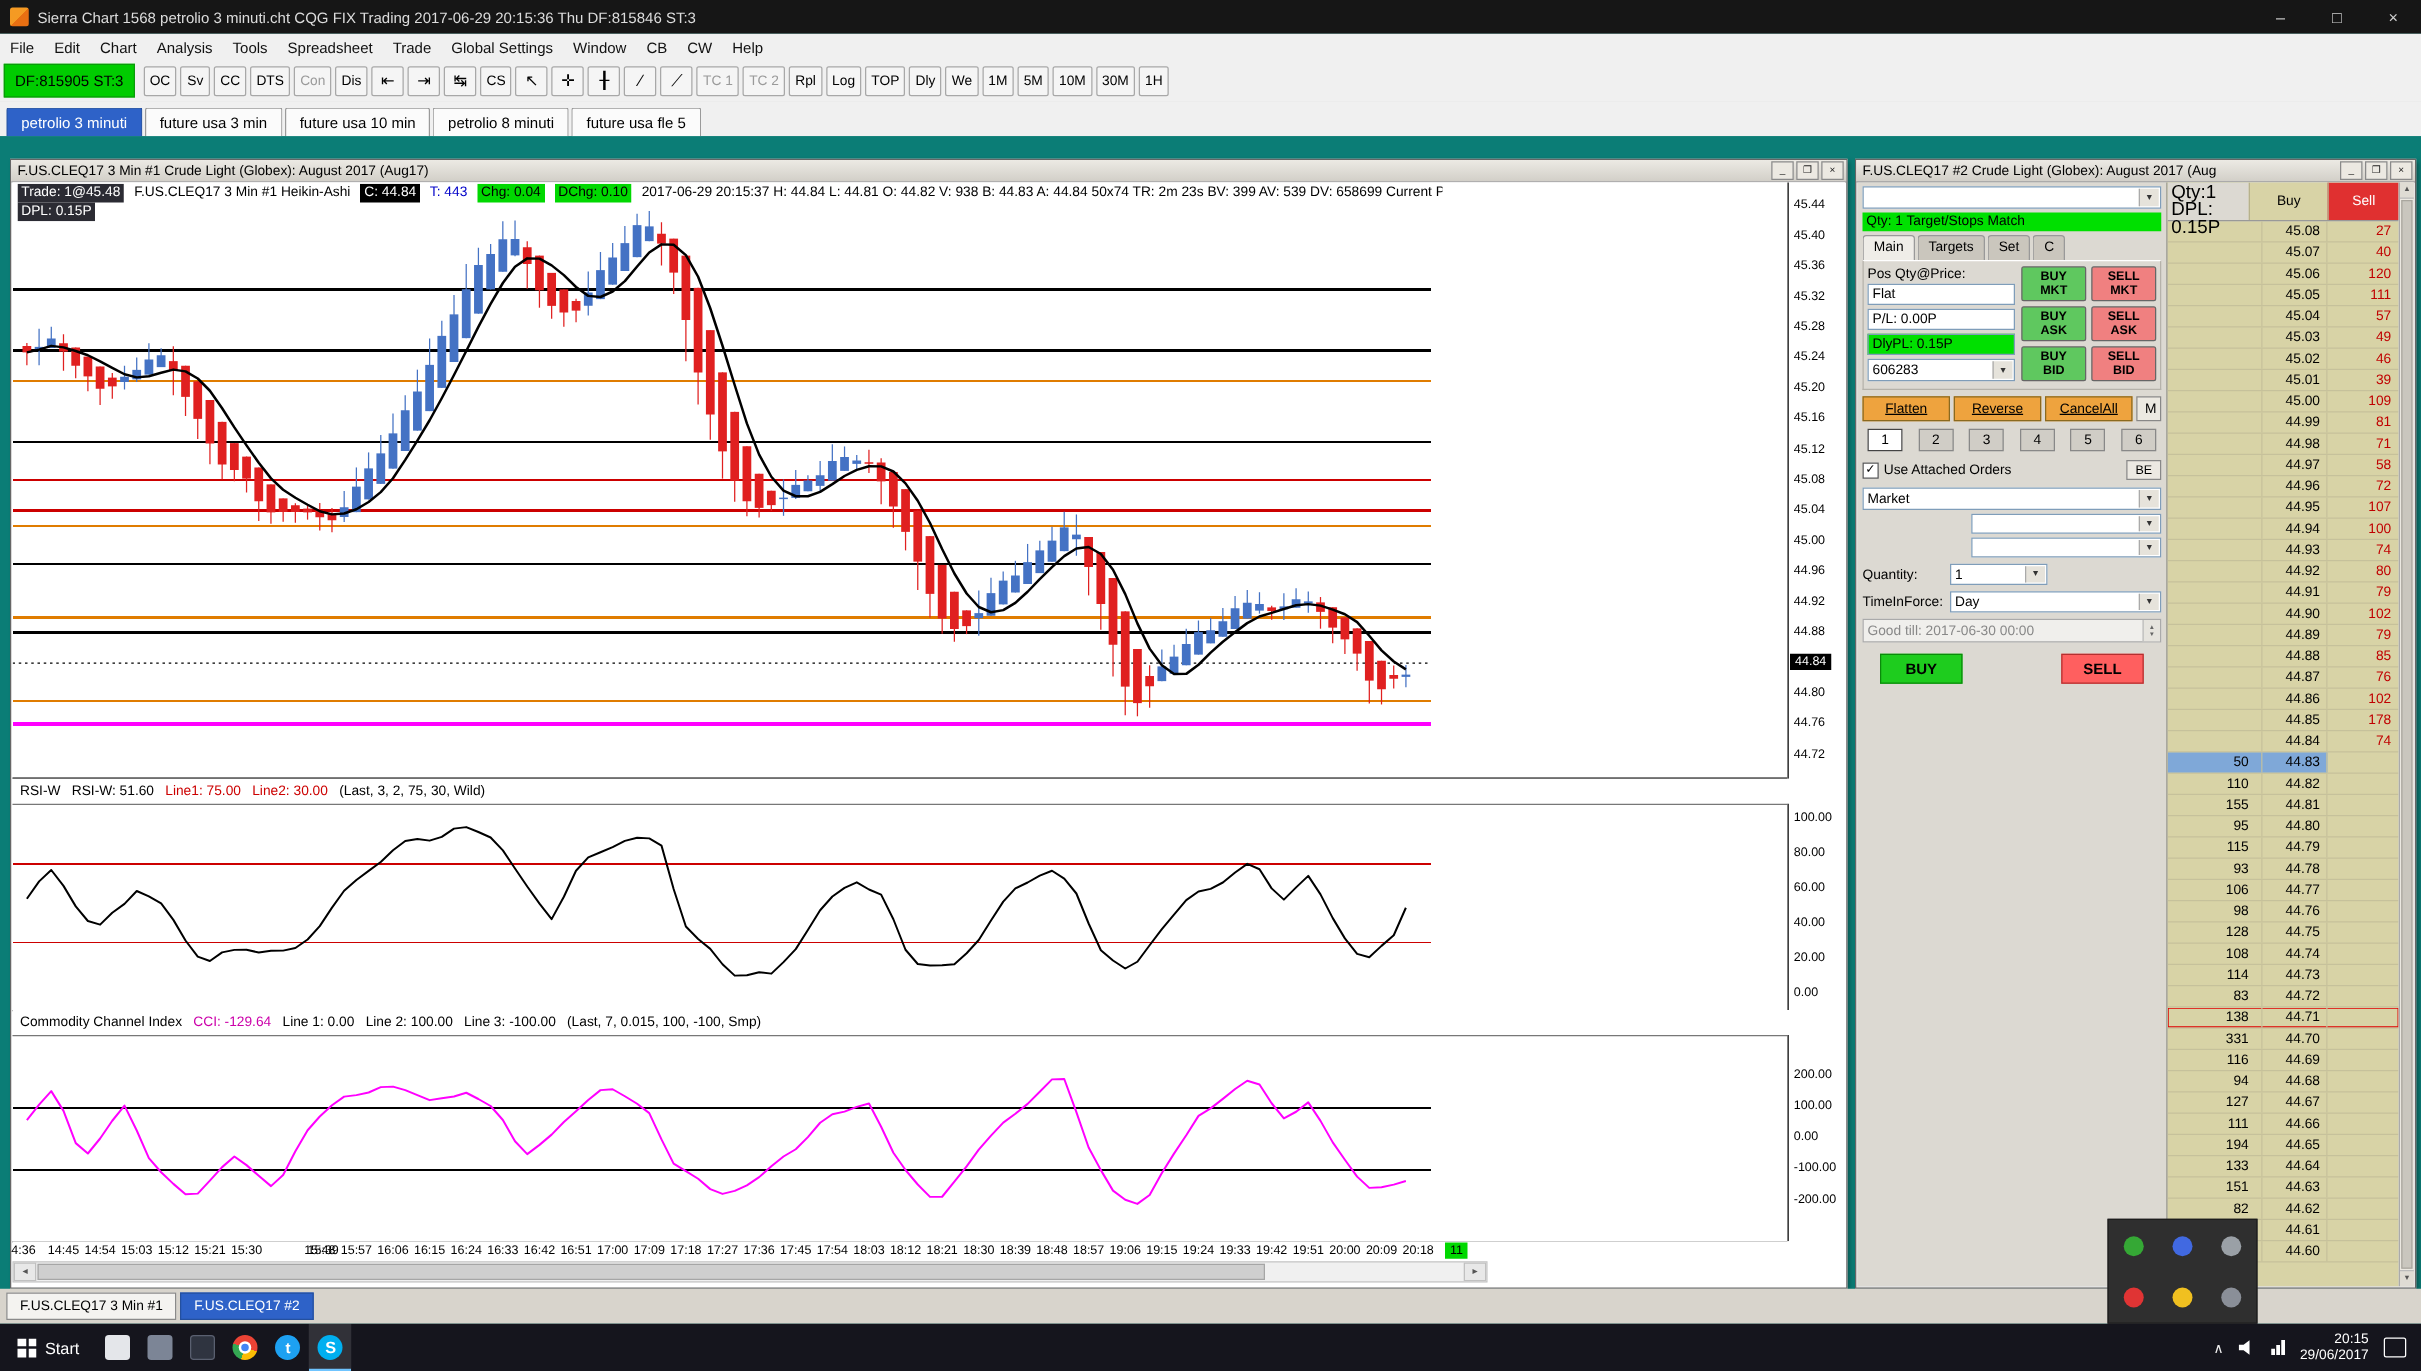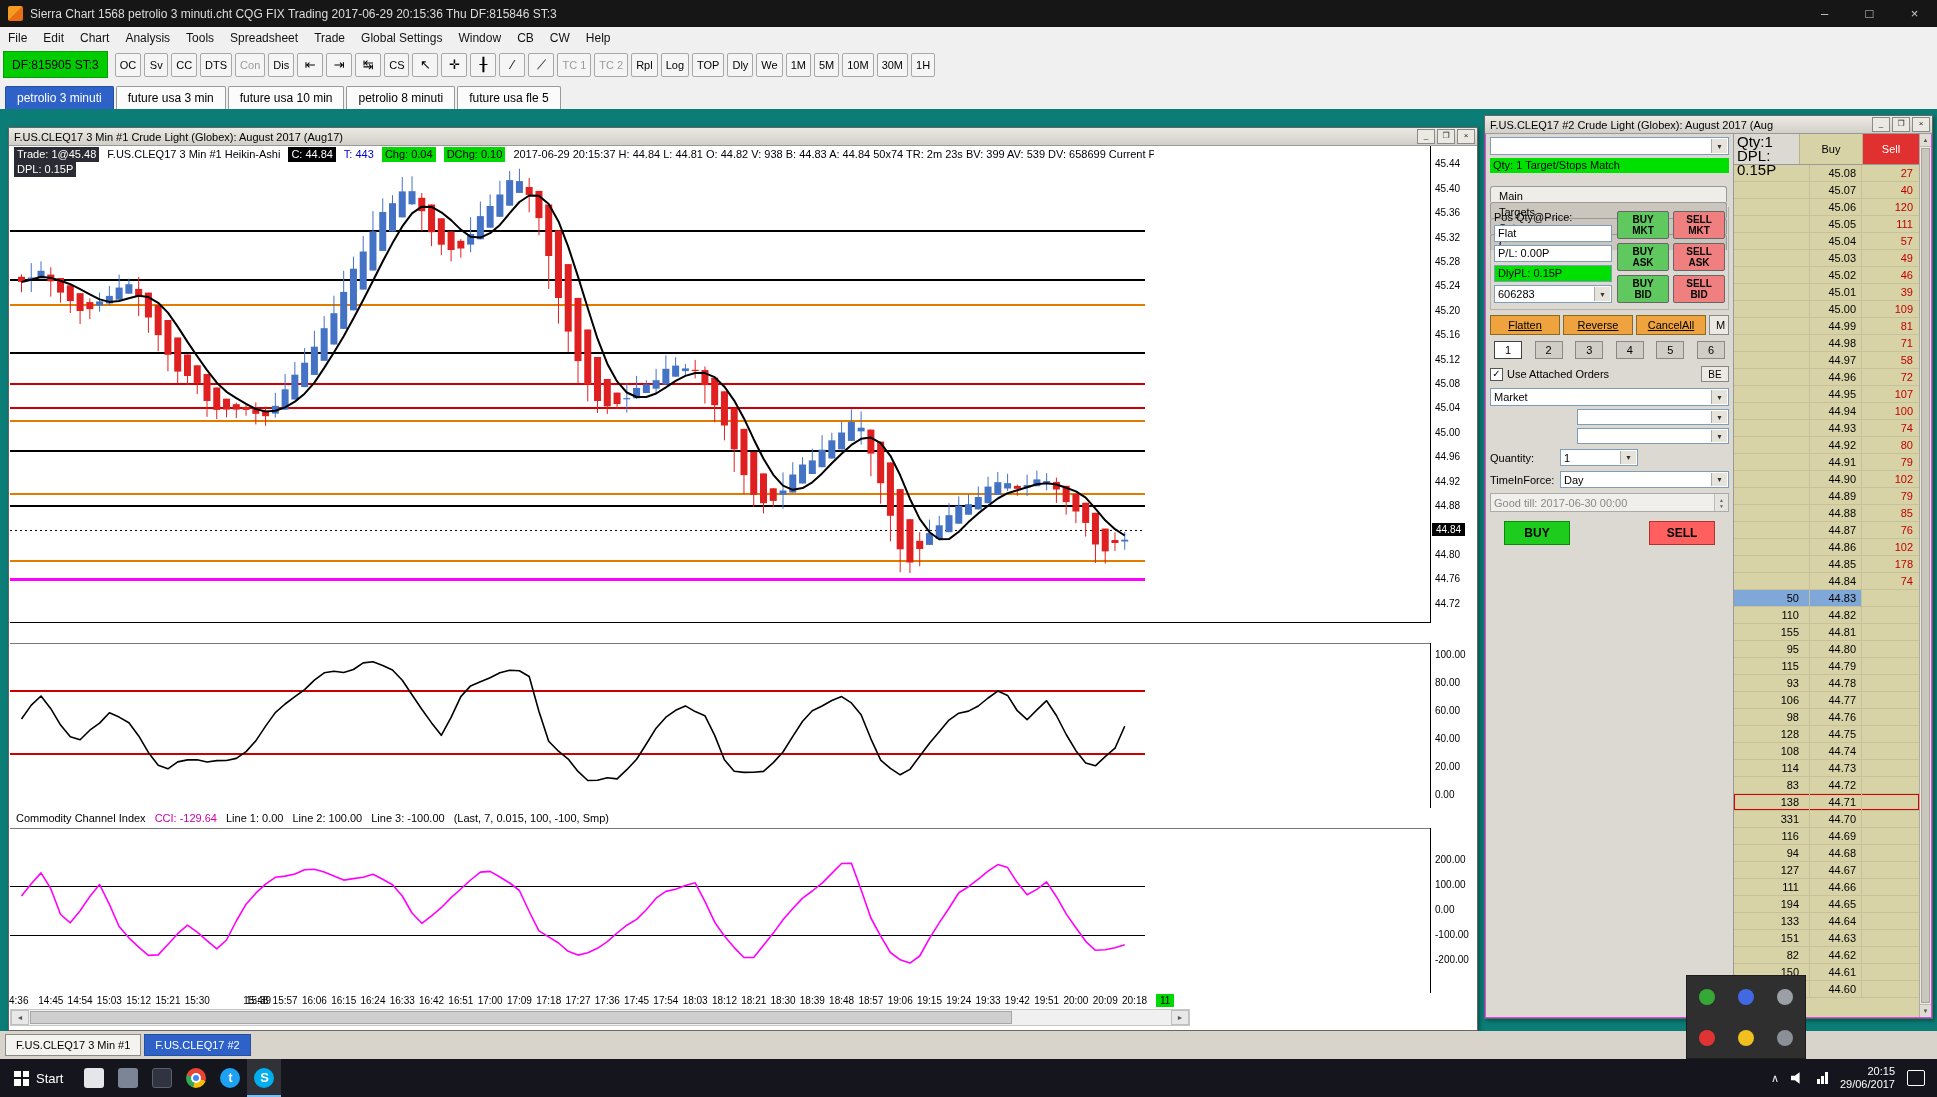--- a/index.html
+++ b/index.html
@@ -19,21 +19,21 @@
   .tb-btn.disabled{color:#9a9a9a;}
   .tb-icon{font-size:13px;min-width:26px;}
   
   .tabbar{position:absolute;top:81px;left:0;right:0;height:28px;background:#f0f0f0;display:flex;align-items:flex-end;gap:2px;padding-left:5px;}
   .ctab{height:23px;box-sizing:border-box;background:#fbfbfb;border:1px solid #9a9a9a;border-bottom:none;border-radius:2px 2px 0 0;padding:0 11px;font-size:12px;display:flex;align-items:center;color:#000;}
   .ctab.active{background:#2e62c8;border-color:#24509f;color:#fff;}
   
   .workspace{position:absolute;top:109px;left:0;right:0;height:922px;background:#0b7d76;}
   .window{position:absolute;background:#fff;border:1px solid #666;box-shadow:2px 2px 4px rgba(0,0,0,.35);}
   .chart-window{left:8px;top:18px;width:1468px;height:902px;}
-  .trade-window{left:1484px;top:6px;width:447px;height:902px;background:#d946ef;}
+  .trade-window{left:1484px;top:18px;width:447px;height:902px;background:#e5e5e5;}
   .win-titlebar{height:17px;background:linear-gradient(#eceae4,#d2cfc8);border-bottom:1px solid #999;display:flex;align-items:center;font-size:11px;padding:0 2px 0 5px;color:#000;white-space:nowrap;overflow:hidden;}
   .win-btns{margin-left:auto;display:flex;gap:2px;flex:none;}
   .win-btn{width:16px;height:13px;border:1px solid #8a8a8a;background:#ece9e2;font-size:8px;line-height:11px;text-align:center;color:#222;}
   
   .chart-body{position:absolute;top:18px;left:1px;right:1px;bottom:1px;background:#fff;}
   #main-pane{position:absolute;top:0;left:0;right:46px;height:476px;border-bottom:1px solid #000;overflow:hidden;background:#fff;}
   .scale-col{position:absolute;right:0;width:45px;background:#fff;border-left:1px solid #000;font-size:10px;color:#000;}
   #scale-main{top:0;height:477px;}
   .scale-label{position:absolute;left:4px;}
   .price-tag{position:absolute;left:1px;background:#000;color:#fff;padding:0 4px;font-size:10px;line-height:13px;}
@@ -63,21 +63,21 @@
   .chip.green{background:#00d800;color:#000;}
   .hblue{color:#0000c8;}
   
   .trade-body{position:absolute;top:18px;left:1px;right:1px;bottom:1px;display:flex;background:#dcd9d2;}
   .trade-controls{width:247px;box-sizing:border-box;padding:3px 4px;flex:none;}
   .combo{height:18px;background:#fff;border:1px solid #7f9db9;display:flex;align-items:center;font-size:11px;padding-left:3px;position:relative;box-sizing:border-box;}
   .combo .arr{position:absolute;right:1px;top:1px;bottom:1px;width:15px;background:#e6e3db;border-left:1px solid #aaa;font-size:7px;display:flex;align-items:center;justify-content:center;color:#333;}
   .combo.small{width:152px;margin-left:auto;margin-top:3px;height:16px;}
   .combo.mt6{margin-top:6px;}
   .status-green{height:15px;background:#00e000;font-size:11px;line-height:15px;padding-left:3px;margin-top:3px;color:#000;}
-  .trade-tabs{display:flex;margin-top:13px;height:20px;flex-direction:column;}
+  .trade-tabs{display:flex;margin-top:3px;height:20px;}
   .ttab{padding:3px 8px 0 8px;font-size:11px;border:1px solid #999;border-bottom:none;background:#cac6bd;margin-right:2px;border-radius:3px 3px 0 0;box-sizing:border-box;}
   .ttab.active{background:#efede8;}
   .form-flex{display:flex;border:1px solid #b5b2aa;border-top:1px solid #fff;padding:4px 3px 6px 3px;background:#dcd9d2;}
   .fleft{width:118px;flex:none;}
   .lbl{font-size:11px;height:14px;color:#000;}
   .tfield{height:15px;background:#fff;border:1px solid #7f9db9;font-size:11px;line-height:15px;padding-left:3px;margin-bottom:3px;color:#000;}
   .tfield.green{background:#00e000;}
   .fright{flex:1;display:grid;grid-template-columns:1fr 1fr;grid-auto-rows:28px;gap:4px;padding-left:5px;}
   .obtn{font-family:"Liberation Sans",sans-serif;font-size:10px;font-weight:bold;border:1px solid #666;border-radius:2px;line-height:11px;text-align:center;padding:0 5px;white-space:normal;color:#000;}
   .obtn.buy{background:#5fc85f;}
@@ -509,20 +509,23 @@
             <div class="scale-label" style="top: 305.231px;">44.96</div>
             <div class="scale-label" style="top: 329.641px;">44.92</div>
             <div class="scale-label" style="top: 354.051px;">44.88</div>
             <div class="scale-label" style="top: 378.462px;">44.84</div>
             <div class="scale-label" style="top: 402.872px;">44.80</div>
             <div class="scale-label" style="top: 427.282px;">44.76</div>
             <div class="scale-label" style="top: 451.692px;">44.72</div>
             <div class="price-tag" style="top: 377.462px;">44.84</div>
           </div>
 
+        <div id="rsi-label-row" class="ind-label">
+          <span>RSI-W</span><span>RSI-W: 51.60</span><span class="red-text">Line1: 75.00</span><span class="red-text">Line2: 30.00</span><span>(Last, 3, 2, 75, 30, Wild)</span>
+        </div>
         <div id="rsi-pane">
           <svg id="rsi-svg" width="1420" height="164">
               <line x1="0" y1="47" x2="1135" y2="47" stroke="#cc0000" stroke-width="1.4" shape-rendering="crispEdges"></line>
               <line x1="0" y1="110" x2="1135" y2="110" stroke="#cc0000" stroke-width="1.4" shape-rendering="crispEdges"></line>
               <polyline points="11.5,75.0 21.3,61.1 31.0,52.0 40.8,64.7 50.6,81.1 60.3,92.8 70.1,95.7 79.8,86.2 89.6,79.1 99.4,68.8 109.1,73.1 118.9,78.7 128.7,91.9 138.4,108.4 148.2,121.3 157.9,124.8 167.7,117.9 177.5,115.9 187.2,115.8 197.0,118.0 206.8,116.6 216.5,116.5 226.3,114.4 236.1,107.6 245.8,96.9 255.6,82.1 265.3,68.6 275.1,60.0 284.9,52.7 294.6,45.6 304.4,36.2 314.2,28.8 323.9,27.2 333.7,28.5 343.4,25.5 353.2,18.9 363.0,17.7 372.7,21.6 382.5,26.0 392.3,36.3 402.0,50.8 411.8,65.2 421.6,78.9 431.3,91.3 441.1,73.4 450.8,52.6 460.6,41.9 470.4,37.8 480.1,33.7 489.9,28.7 499.7,26.2 509.4,26.7 519.2,32.5 528.9,67.2 538.7,97.2 548.5,107.2 558.2,115.1 568.0,127.4 577.8,136.5 587.5,136.2 597.3,133.8 607.1,134.9 616.8,125.7 626.6,115.3 636.3,100.0 646.1,84.2 655.9,73.2 665.6,66.3 675.4,61.9 685.2,67.6 694.9,71.7 704.7,91.4 714.4,115.8 724.2,127.2 734.0,128.4 743.7,128.2 753.5,127.4 763.3,118.6 773.0,108.0 782.8,92.4 792.6,77.3 802.3,66.7 812.1,62.0 821.8,56.5 831.6,52.6 841.4,58.9 851.1,70.8 860.9,94.8 870.7,116.2 880.4,124.4 890.2,130.8 899.9,125.4 909.7,112.2 919.5,99.3 929.2,87.7 939.0,76.1 948.8,69.2 958.5,67.1 968.3,62.0 978.1,54.0 987.8,47.1 997.6,51.4 1007.3,66.7 1017.1,75.7 1026.9,65.9 1036.6,56.7 1046.4,71.5 1056.2,90.5 1065.9,106.7 1075.7,119.1 1085.4,121.8 1095.2,112.7 1105.0,104.2 1114.7,82.2 " fill="none" stroke="#000000" stroke-width="1.6" stroke-linejoin="round"></polyline>
             </svg>
         </div>
         <div id="scale-rsi" class="scale-col">
             <div class="scale-label" style="top: 6px;">100.00</div>
             <div class="scale-label" style="top: 34px;">80.00</div>

